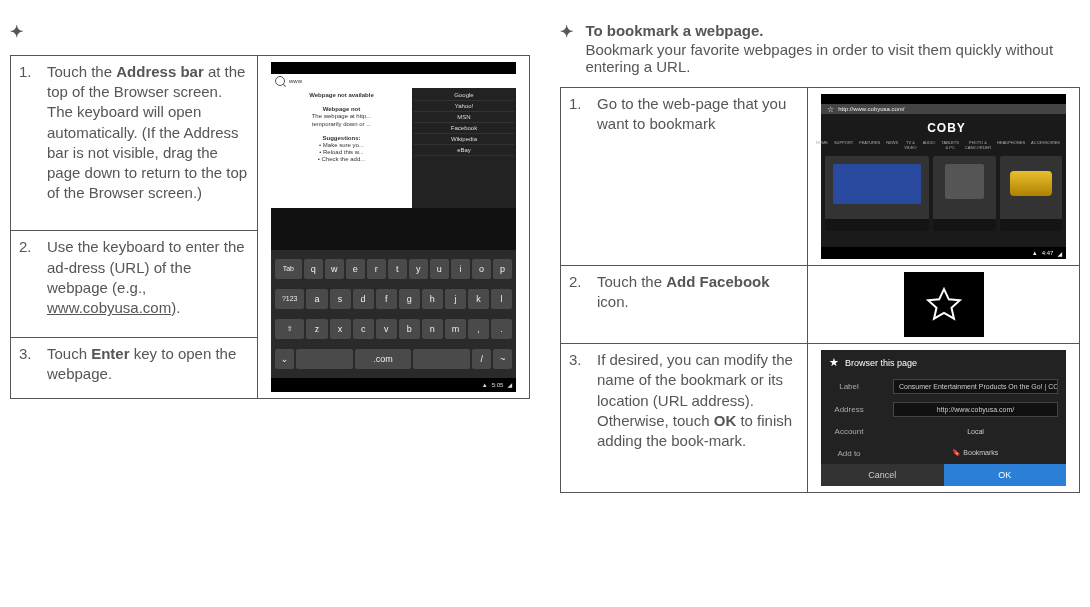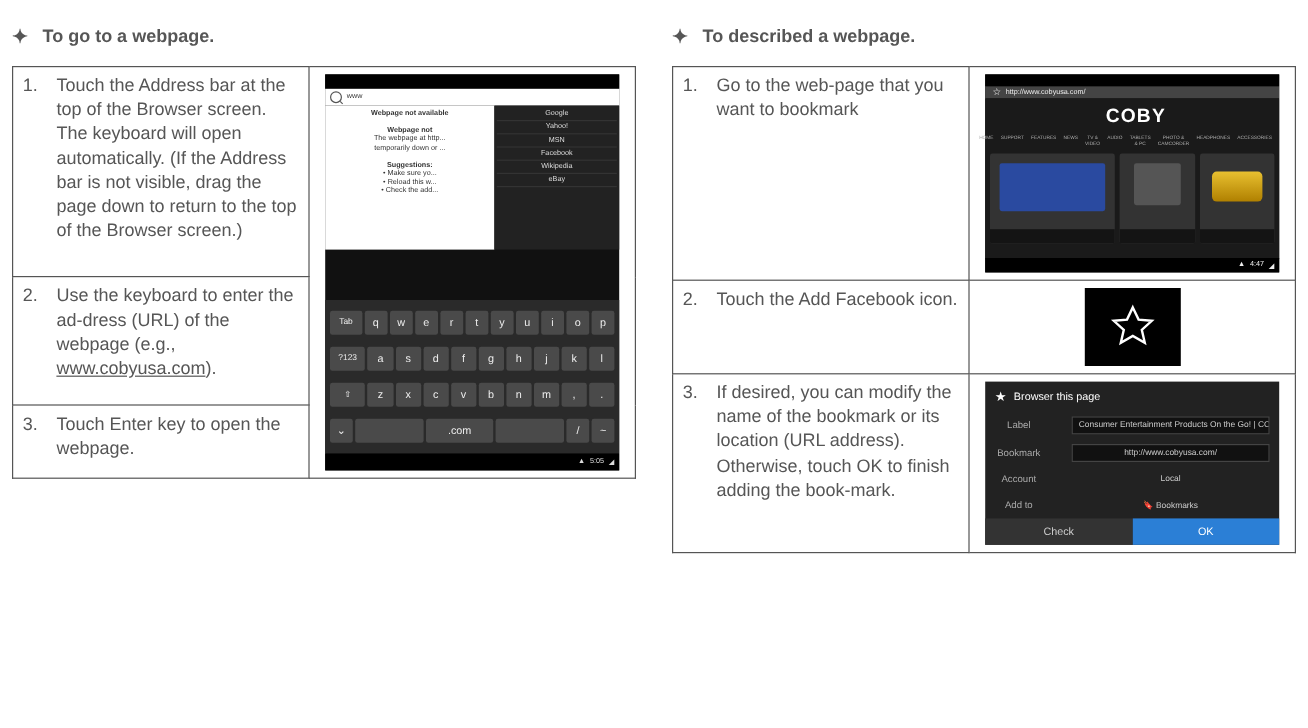--- a/index.html
+++ b/index.html
@@ -50,21 +50,21 @@
     display: flex;
     gap: 10px;
     line-height: 1.35;
   }
   .step-num {
     min-width: 18px;
   }
   .step-text {
     flex: 1;
   }
-  .step-text b { font-weight: normal; }
+  .step-text b { font-weight: bold; }
   .step-text .fake-link { text-decoration: underline; }
   .img-cell {
     width: 255px;
     text-align: center;
     vertical-align: middle;
   }
   
   .tablet1 {
     width: 245px;
     height: 330px;
@@ -157,21 +157,21 @@
      height:10px; background:#444;
      display:flex; align-items:center; padding:0 6px; gap:4px;
   }
   .tablet2 .addr2 .star { font-size:8px;}
   .tablet2 .site {
     height: 130px;
     background:#1a1a1a;
     padding:2px 4px;
   }
   .tablet2 .site .logo {
-    font-family: Arial; font-weight:bold; font-size:16px; letter-spacing:1px; color:#fff;
+    font-family: Arial; font-weight:bold; font-size:12px; letter-spacing:1px; color:#fff;
     padding: 5px 0 3px 6px;
   }
   .tablet2 .site .nav {
     display:flex; gap:2px; font-size:4px; color:#aaa; padding:2px 0;
     justify-content:flex-end;
   }
   .tablet2 .site .nav span { padding:0 2px;}
   .tablet2 .site .hero {
     display:flex; gap:4px; height:75px; margin-top:4px;
   }
@@ -239,21 +239,20 @@
   .dialog .dbtns .btn.ok { background:#2b7fd6; color:#fff;}
 </style>
 </head>
 <body>
 
 <div class="col">
 
 
   <div class="heading">
     <span class="heading-icon">✦</span>
-    <span class="heading-text">To go to a webpage.</span>
   </div>
 
   <table>
     <tbody>
         <tr>
       <td>
         <div class="step">
           <span class="step-num">1.</span>
           <span class="step-text" id="sa0">Touch the <b>Address bar</b> at the top of the Browser screen. The keyboard will open automatically. (If the Address bar is not visible, drag the page down to return to the top of the Browser screen.)</span>
         </div>
@@ -356,21 +355,22 @@
     </tr>
   </tbody>
     </table>
 </div>
 
 <div class="col">
 
   <div class="heading">
     <span class="heading-icon">✦</span>
     <span class="heading-text">
-      <span>To described a webpage</span>.
+      <span>To bookmark a webpage</span>.
+      <span class="subtext">Bookmark your favorite webpages in order to visit them quickly without entering a URL.</span>
     </span>
   </div>
 
   <table>
     <tbody>
         <tr>
       <td>
         <div class="step">
           <span class="step-num">1.</span>
           <span class="step-text" id="sb0">Go to the web-page that you want to bookmark</span>
@@ -448,36 +448,36 @@
         <div class="dialog">
           <div class="dtitle">
             <span class="s">★</span>
             <span>Browser this page</span>
           </div>
           <div class="drow">
             <span class="dlab">Label</span>
             <span class="dval">Consumer Entertainment Products On the Go! | COBY</span>
           </div>
           <div class="drow">
-            <span class="dlab">Bookmark</span>
+            <span class="dlab">Address</span>
             <span class="dval">http://www.cobyusa.com/</span>
           </div>
           <div class="drow">
             <span class="dlab">Account</span>
             <span class="dval noborder">Local</span>
           </div>
           <div class="drow">
             <span class="dlab">Add to</span>
             <span class="dval noborder">
               <span>🔖</span>
               <span>Bookmarks</span>
             </span>
           </div>
           <div class="dbtns">
-            <div class="btn cancel">Check</div>
+            <div class="btn cancel">Cancel</div>
             <div class="btn ok">OK</div>
           </div>
         </div>
       </td>
     </tr>
   </tbody>
     </table>
 </div>
 
 </body></html>

